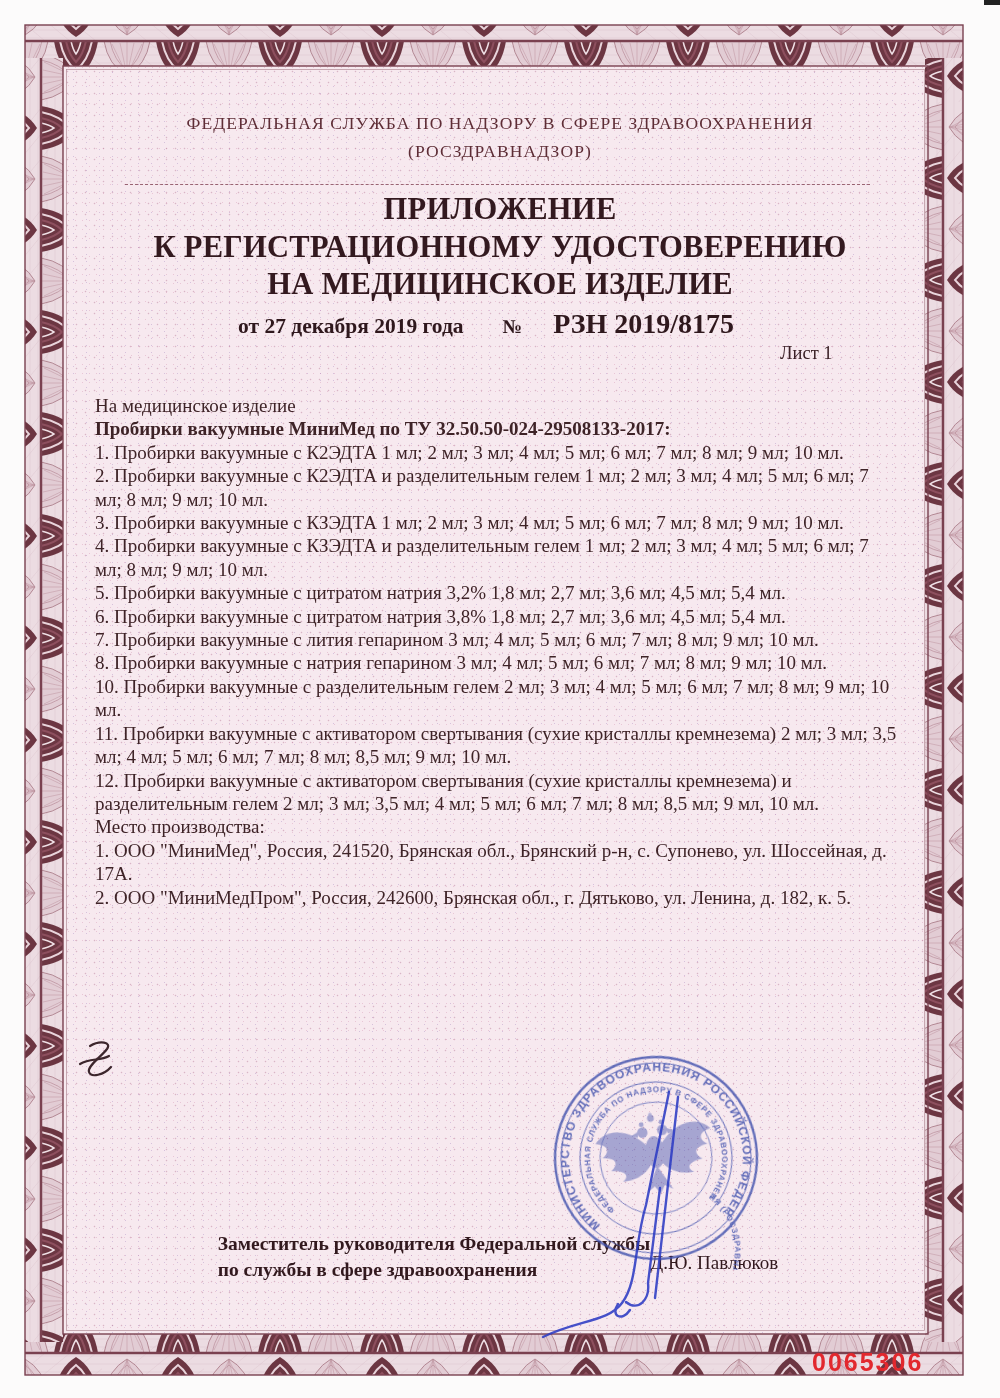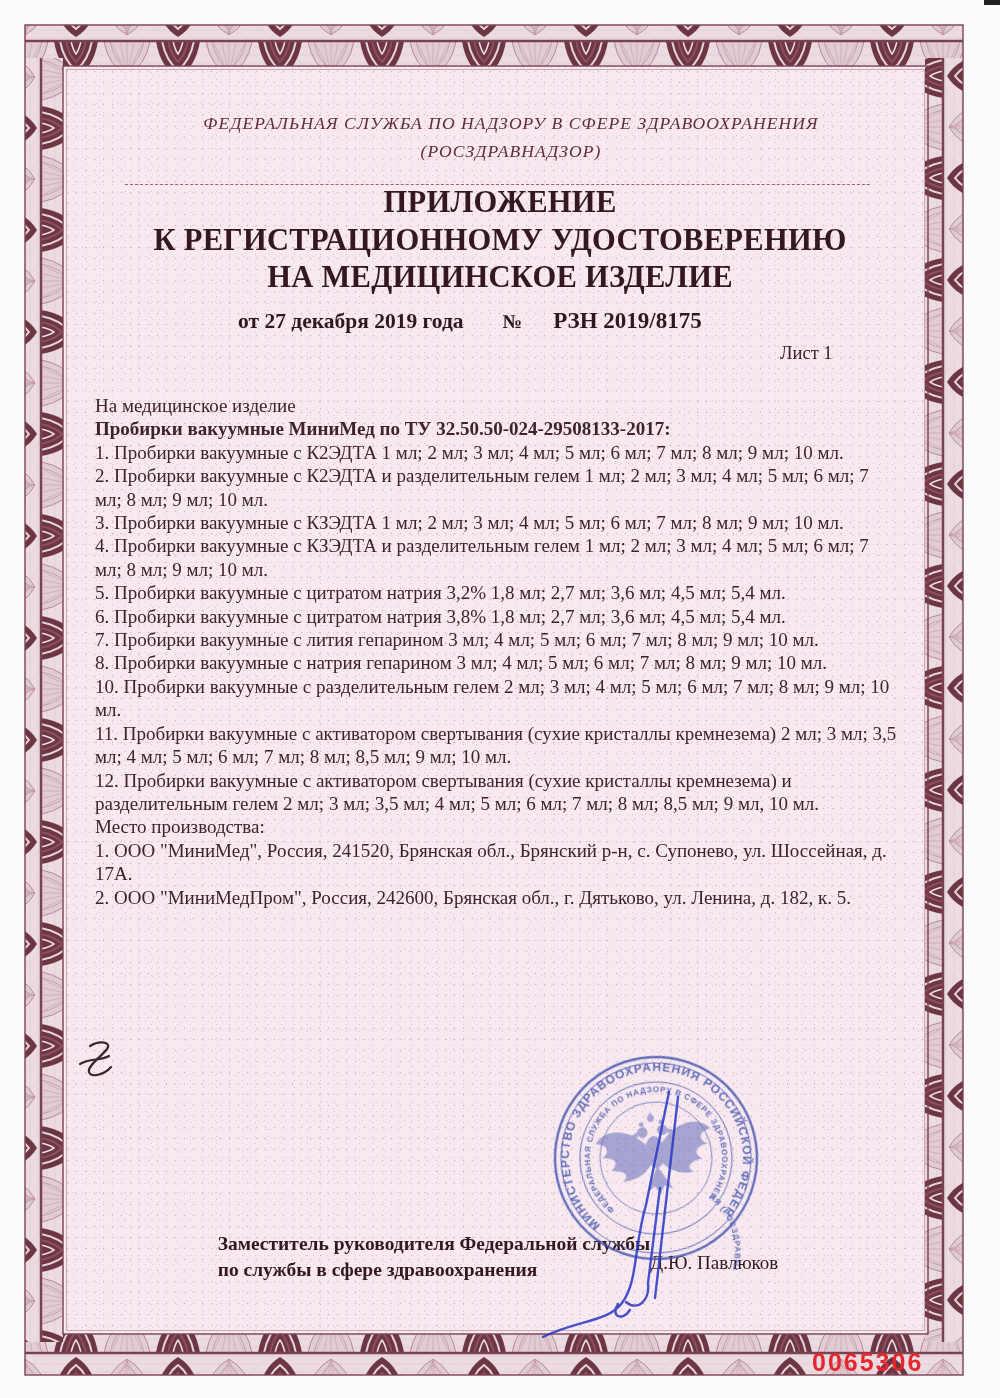--- a/index.html
+++ b/index.html
@@ -15,29 +15,29 @@
       radial-gradient(circle, rgba(167,98,132,.38) .6px, transparent 1.1px),
       radial-gradient(circle, rgba(140,100,175,.30) .6px, transparent 1px),
       radial-gradient(circle, rgba(214,150,178,.42) .5px, transparent .9px);
     background-size:9px 11px,13px 7px,7px 9px;
     background-position:0 0,4px 3px,2px 6px;
   }
   .frame{position:absolute;left:0;top:0;}
   .artifact{position:absolute;right:0;top:0;width:16px;height:5px;background:#222;}
 
   .txt{position:absolute;color:#3e2327;}
-  .agency{left:106px;top:110px;width:810px;text-align:center;
-    font-size:17.5px;letter-spacing:1.1px;line-height:27.5px;color:#5e2d36;font-style:italic;}
+  .agency{left:95px;top:110px;width:810px;text-align:center;
+    font-size:17.5px;letter-spacing:1.1px;line-height:27.5px;color:#5e2d36;}
   .sep{position:absolute;left:125px;top:184px;width:745px;border-top:1.6px dashed #8a4f5e;opacity:.85;}
-  .title{left:95px;top:184px;width:810px;text-align:center;
+  .title{left:95px;top:191px;width:810px;text-align:center;
     font-size:30.5px;font-weight:700;line-height:37.5px;letter-spacing:.3px;color:#33191f;}
   .issue{left:238px;top:308px;display:flex;align-items:baseline;color:#2f181d;gap:11px;}
   .issue .dt{font-size:21.5px;font-weight:700;}
   .issue .ns{font-size:19.5px;font-weight:700;margin-left:28px;}
-  .issue .no{font-size:23px;font-weight:700;margin-left:20px;}
+  .issue .no{font-size:28px;font-weight:700;margin-left:20px;}
   .sheet{left:780px;top:343px;font-size:18.5px;color:#3a2026;}
 
   .bodytxt{left:95px;top:394px;width:803px;font-size:19px;line-height:23.4px;color:#3e2327;}
   .bodytxt p{margin:0;}
   .bodytxt .bold{font-weight:700;}
 
   .sigrow{left:95px;top:1231px;width:812px;display:flex;justify-content:center;align-items:flex-start;color:#32191e;}
   .sig-title{font-size:19.5px;font-weight:700;line-height:25.5px;}
   .sig-name{font-size:19px;font-weight:400;margin-top:21px;padding-right:6px;white-space:nowrap;}
 

